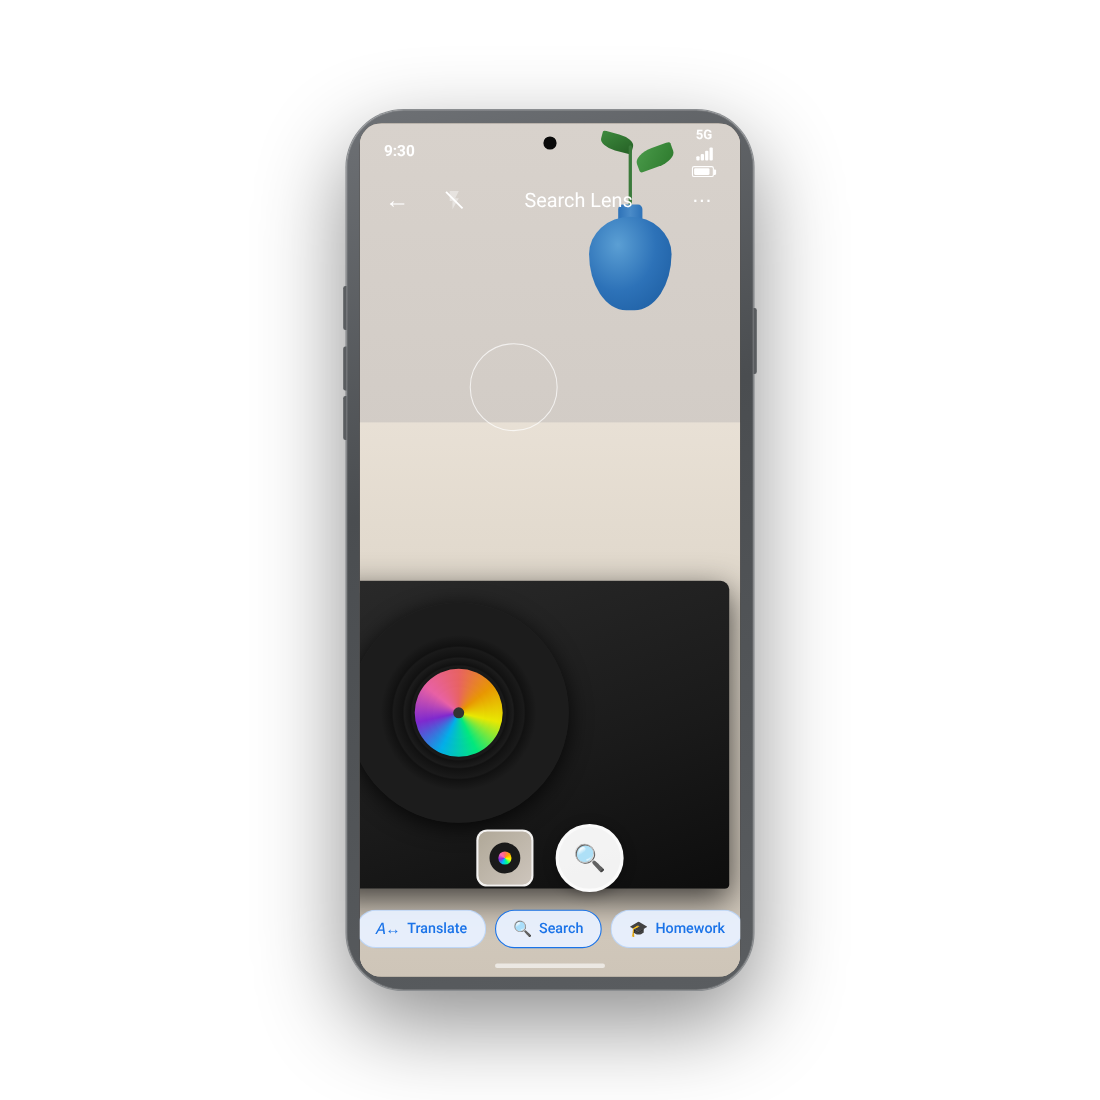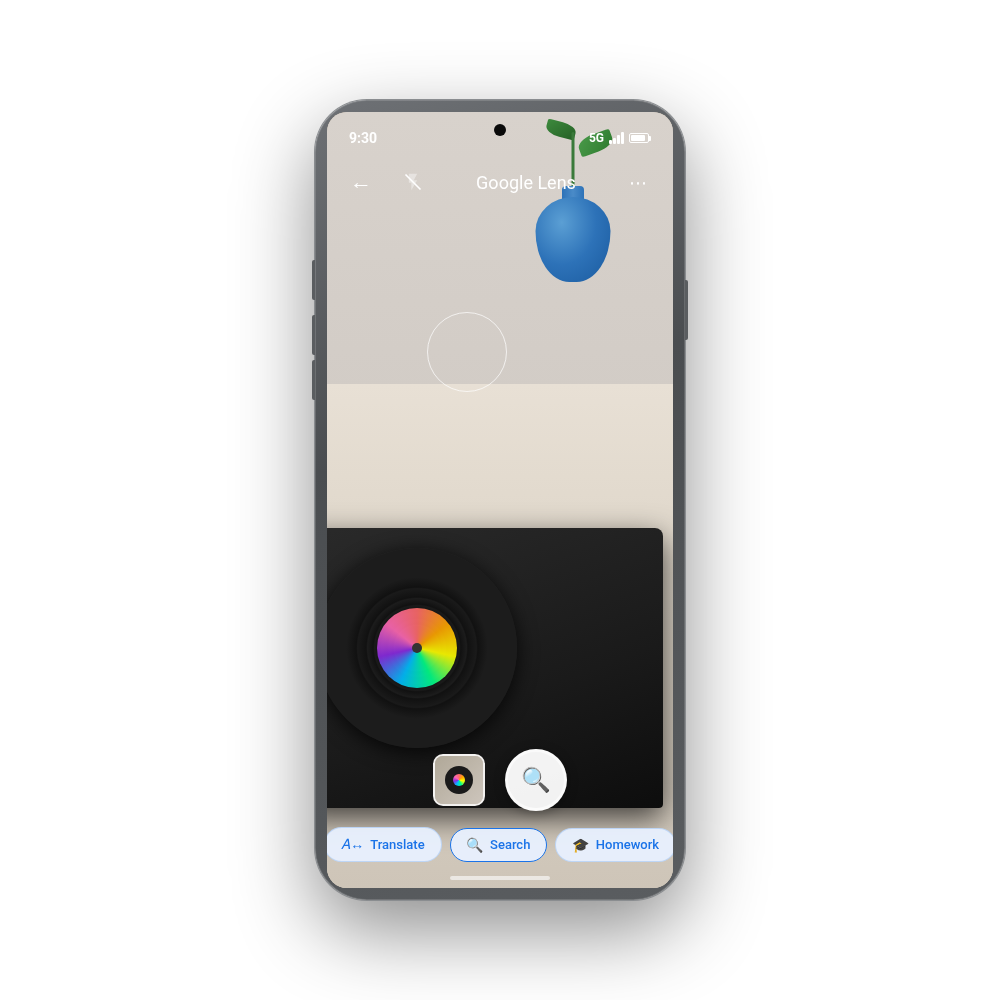--- a/index.html
+++ b/index.html
@@ -290,20 +290,21 @@
       font-weight: 700;
       color: white;
     }
 
     .status-icons {
       display: flex;
       align-items: center;
       gap: 5px;
       color: white;
       font-size: 12px;
+      flex-direction: column;
     }
 
     
     .punch-hole {
       position: absolute;
       top: 12px;
       left: 50%;
       transform: translateX(-50%);
       width: 12px;
       height: 12px;
@@ -558,21 +559,21 @@
       <div class="top-bar-left">
         <div class="icon-btn" style="font-size:22px;">←</div>
         <div class="icon-btn">
 
           <svg width="20" height="20" viewBox="0 0 24 24" fill="white">
             <path d="M7 2v11h3v9l7-12h-4l4-8z" opacity="0.4"></path>
             <line x1="3" y1="3" x2="21" y2="21" stroke="white" stroke-width="2"></line>
           </svg>
         </div>
       </div>
-      <span class="top-bar-title">Google Lens</span>
+      <span class="top-bar-title">Search Lens</span>
       <div class="icon-btn top-bar-right">⋯</div>
     </div>
 
     <div class="bottom-area">
 
       <div class="camera-controls">
         <div class="thumbnail-btn">
 
           <div style="width:100%;height:100%;background:linear-gradient(135deg,#b0a898,#cdc5bc);display:flex;align-items:center;justify-content:center;">
             <div style="width:28px;height:28px;border-radius:50%;background:#1a1a1a;display:flex;align-items:center;justify-content:center;">

